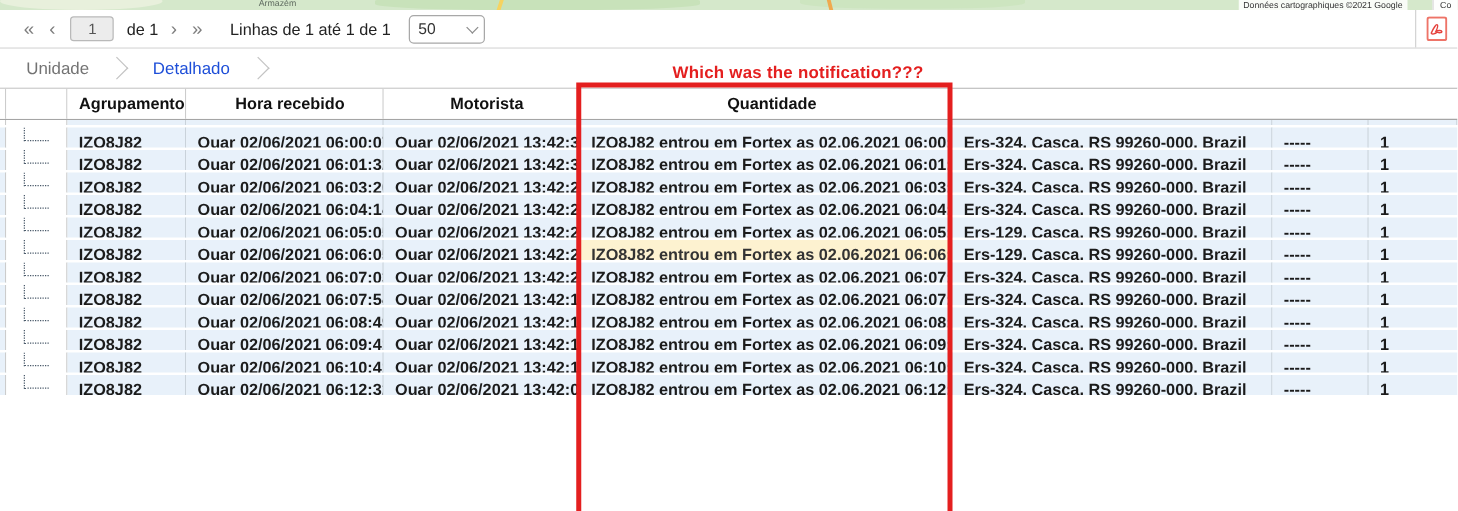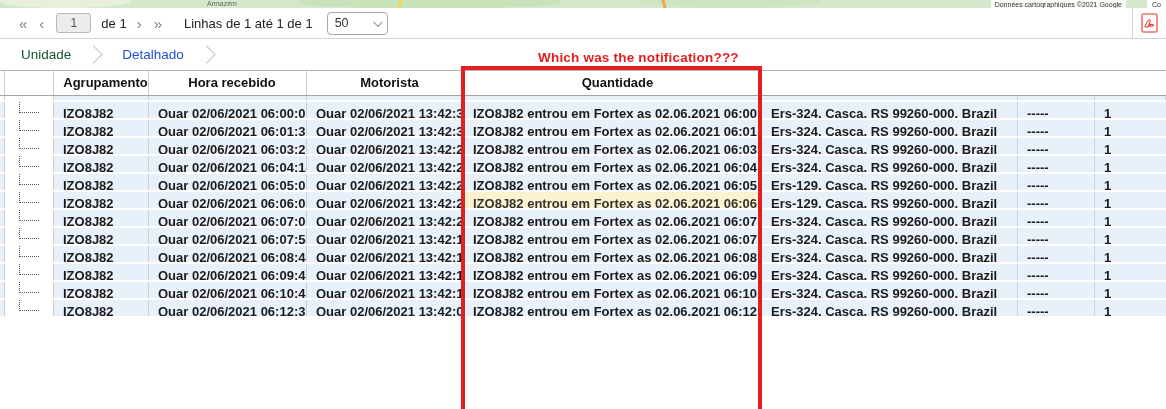--- a/index.html
+++ b/index.html
@@ -31,21 +31,21 @@
     border:1px solid #a8a8a8; border-radius:4px; padding:0 7px; font-size:12.5px; color:#333; background:#fff; cursor:pointer; }
   .select-caret { width:7px; height:7px; border-right:1.6px solid #8a8a8a; border-bottom:1.6px solid #8a8a8a;
     transform:rotate(45deg) translateY(-2px); }
   .tb-spacer { flex:1; }
   .tb-sep { width:1px; height:30px; background:#d4d4d4; }
   .pdf-btn { margin:0 8px; cursor:pointer; display:flex; align-items:center; }
 
   
   .crumbbar { display:flex; align-items:center; height:31px; background:#fff; padding-left:21px;
     font-size:13.5px; position:relative; }
-  .crumb { color:#14532d; cursor:pointer; }
+  .crumb { color:#737373; cursor:pointer; }
   .crumb.active { color:#1d4ed8; }
   .crumb-chev { width:13px; height:13px; border-top:1px solid #c3c3c3; border-right:1px solid #c3c3c3;
     transform:rotate(45deg); margin:0 22px 0 16px; }
 
   
   .grid-row { display:grid; grid-template-columns:5px 49px 95px 158px 157px 298px 256px 77px 71px; }
   .thead { height:26px; background:#fff; border-top:1px solid #b3b3b3; border-bottom:1px solid #a5a5a5;text-align:center; }
   .thead .cell { font-weight:bold; font-size:13px; color:#111; line-height:24px; padding-left:9px;
     border-right:1px solid #ccc; overflow:hidden; white-space:nowrap; background:#fff; }
   .thead .cell:last-child { border-right:none; }

